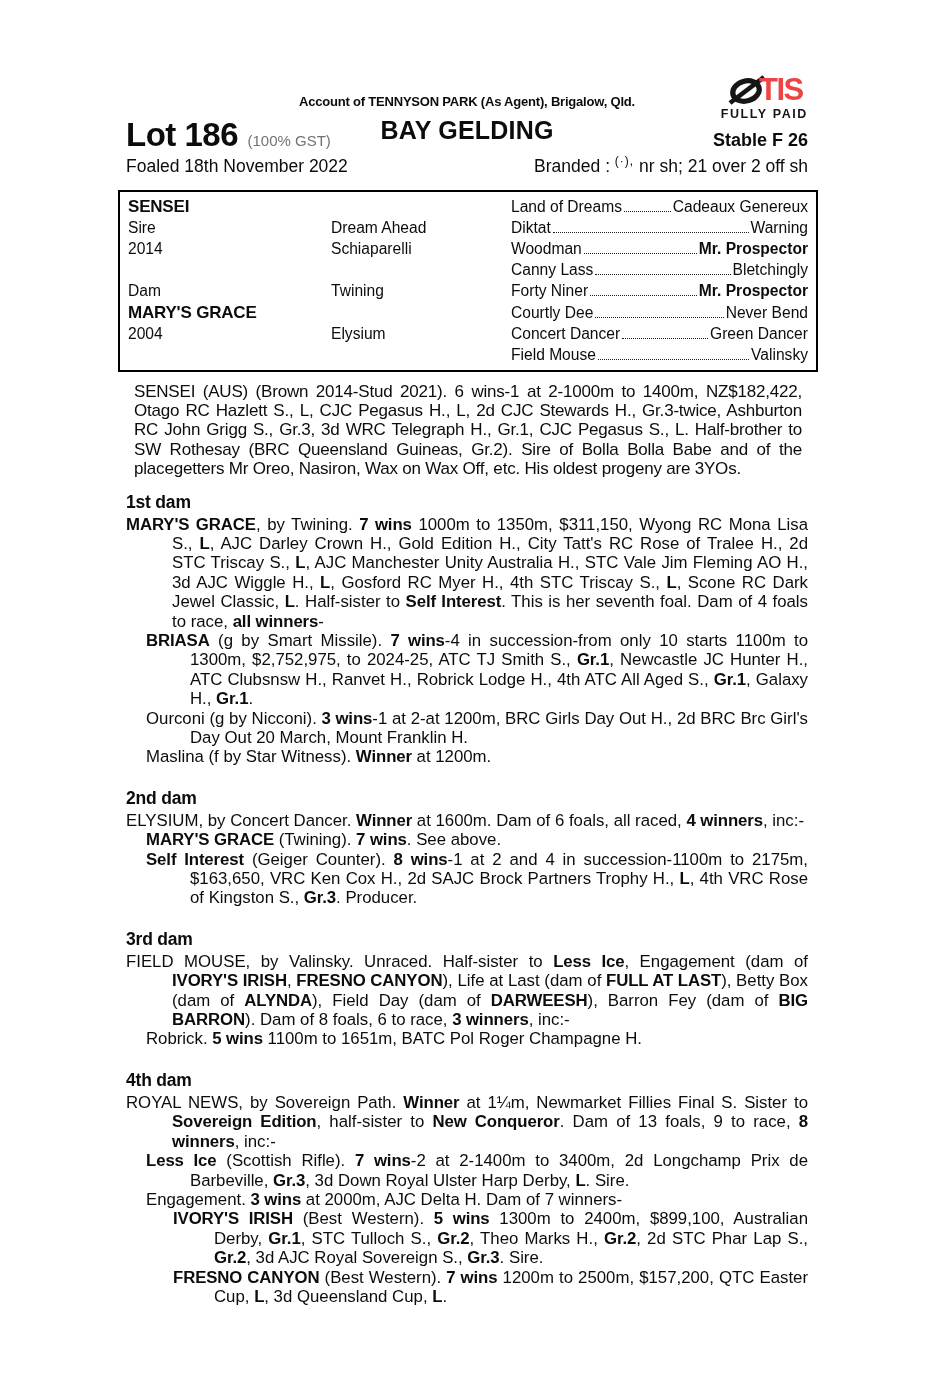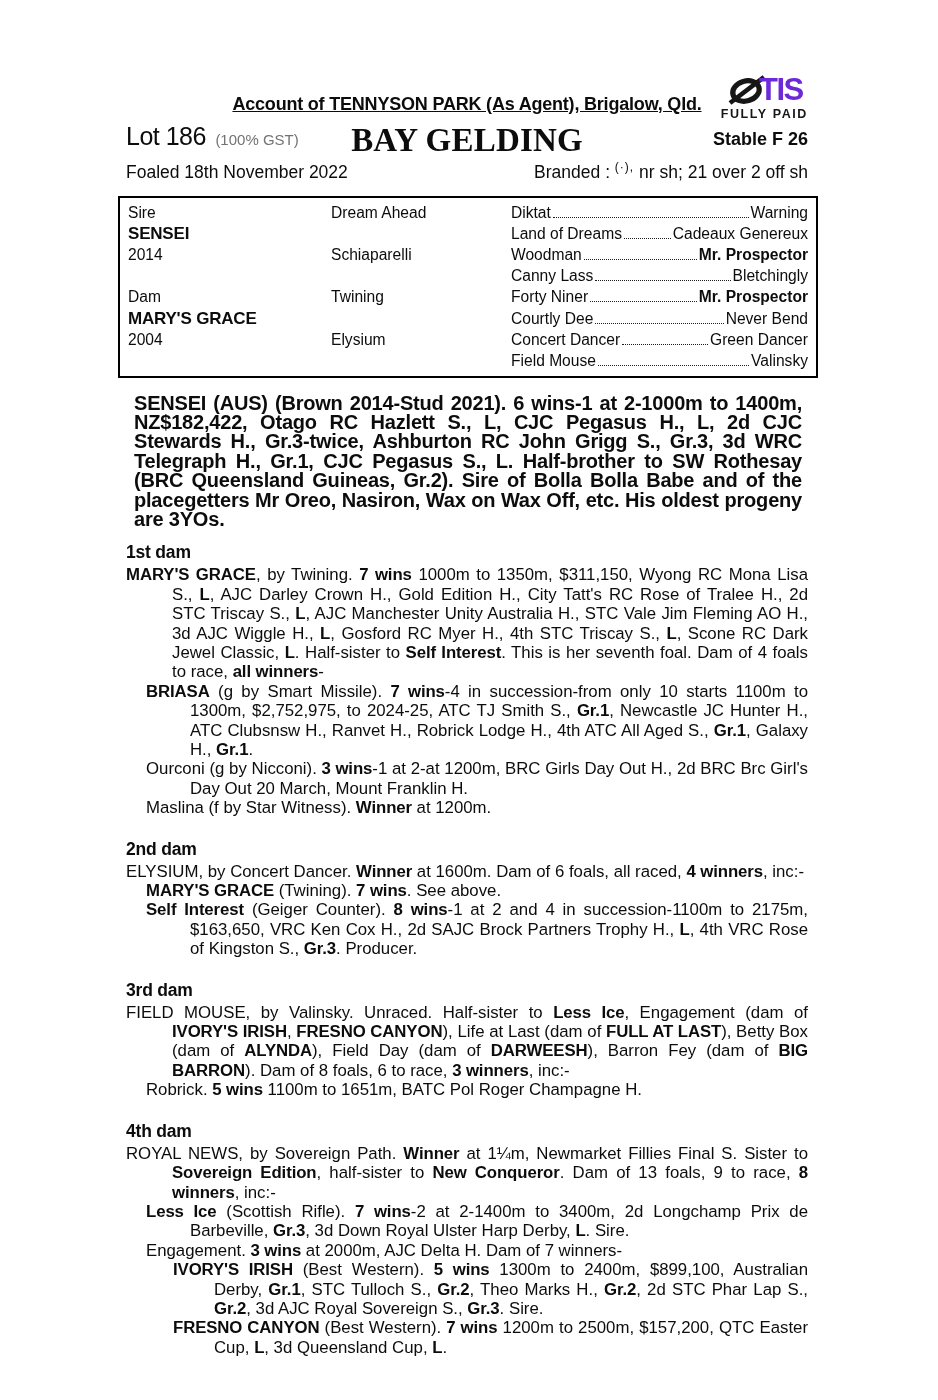--- a/index.html
+++ b/index.html
@@ -9,44 +9,44 @@
     color:#0c0c0c;
     font-family:"Liberation Sans","DejaVu Sans",sans-serif;
     -webkit-font-smoothing:antialiased;
   }
   .page { position:relative; width:938px; height:1400px; padding:78px 130px 0 126px; overflow:hidden; }
 
   
   .logo { position:absolute; top:74px; right:130px; text-align:center; line-height:1; }
   .logo-top { display:flex; align-items:center; justify-content:center; }
   .logo-q { display:block; margin-right:-7px; }
-  .logo-text { font-size:31px; font-weight:800; letter-spacing:-1.5px; color:#6d28d9; }
+  .logo-text { font-size:31px; font-weight:800; letter-spacing:-1.5px; color:#ef4444; }
   .logo-sub { font-size:12.5px; font-weight:700; letter-spacing:1.6px; margin-top:3px; color:#161616; }
 
   
-  .account { text-align:center; font-weight:700; font-size:18px; margin-top:16px; letter-spacing:-0.2px;text-decoration:underline; }
+  .account { text-align:center; font-weight:700; font-size:13px; margin-top:16px; letter-spacing:-0.2px; }
   .lotline { position:relative; display:flex; justify-content:space-between; align-items:baseline; margin-top:7px; height:31px; }
-  .lot-label { font-size:25px; font-weight:400; letter-spacing:-0.5px; }
+  .lot-label { font-size:33px; font-weight:700; letter-spacing:-0.5px; }
   .gst { font-size:15px; font-weight:400; color:#737373; margin-left:5px; }
-  .horse-title { position:absolute; left:50%; top:0; transform:translateX(-50%); font-size:33px; font-weight:800; letter-spacing:0.2px; white-space:nowrap;font-family:Liberation Serif, serif; }
+  .horse-title { position:absolute; left:50%; top:0; transform:translateX(-50%); font-size:25px; font-weight:800; letter-spacing:0.2px; white-space:nowrap; }
   .stable { font-size:18px; font-weight:800; }
   .foaledline { display:flex; justify-content:space-between; align-items:baseline; margin-top:9px; font-size:17.5px;gap:12px; }
   .branded sup { font-size:12px; line-height:0; vertical-align:super; letter-spacing:1px; }
 
   
   .pedigree { border:2px solid #000; margin:13px 0 0 -8px; width:700px; padding:4px 8px; }
   .prow { display:grid; grid-template-columns:203px 180px 1fr; align-items:center; height:21.2px; font-size:15.6px; }
   .prow .b1 { font-weight:800; font-size:17px; letter-spacing:-0.2px; }
   .c3 { display:flex; align-items:baseline; min-width:0; }
   .c3 .nm { white-space:nowrap; }
   .c3 .dots { flex:1 1 auto; border-bottom:1.7px dotted #1c1c1c; margin:0 2px 3.5px 2px; min-width:10px; }
   .c3 .bold { font-weight:800; }
 
   
-  .sirepara { margin-top:16px; padding:0 6px 0 8px; font-weight:700; font-size:20px; line-height:19.4px; text-align:justify; letter-spacing:-0.2px; }
+  .sirepara { margin-top:10px; padding:0 6px 0 8px; font-weight:400; font-size:17px; line-height:19.4px; text-align:justify; letter-spacing:-0.2px; }
 
   
   section { margin-top:21px; }
   section.first { margin-top:13px; }
   h3.damhead { font-size:17.5px; font-weight:800; margin-bottom:2px; letter-spacing:-0.2px; }
   p.entry { font-size:16.8px; line-height:19.4px; text-align:justify; }
   p.entry .b { font-weight:800; letter-spacing:-0.1px; }
   .p0 { padding-left:46px; text-indent:-46px; }
   .p1 { padding-left:64px; text-indent:-44px; }
   .p2 { padding-left:88px; text-indent:-41px; }
@@ -78,35 +78,35 @@
     <span class="stable">Stable F 26</span>
   </div>
 
   <div class="foaledline">
     <span>Foaled 18th November 2022</span>
     <span class="branded"><span>Branded : </span><sup>(·),</sup><span> nr sh; 21 over 2 off sh</span></span>
   </div>
 
   <div class="pedigree">
     <div class="prow">
+      <div class="b1">SENSEI</div>
+      <div></div>
+      <div class="c3">
+          <span class="nm">Land of Dreams</span>
+          <span class="dots"></span>
+          <span class="nm">Cadeaux Genereux</span>
+        </div>
+    </div>
+    <div class="prow">
       <div>Sire</div>
       <div>Dream Ahead</div>
       <div class="c3">
           <span class="nm">Diktat</span>
           <span class="dots"></span>
           <span class="nm">Warning</span>
-        </div>
-    </div>
-    <div class="prow">
-      <div class="b1">SENSEI</div>
-      <div></div>
-      <div class="c3">
-          <span class="nm">Land of Dreams</span>
-          <span class="dots"></span>
-          <span class="nm">Cadeaux Genereux</span>
         </div>
     </div>
     <div class="prow">
       <div>2014</div>
       <div>Schiaparelli</div>
       <div class="c3">
           <span class="nm">Woodman</span>
           <span class="dots"></span>
           <span class="nm bold">Mr. Prospector</span>
         </div>

